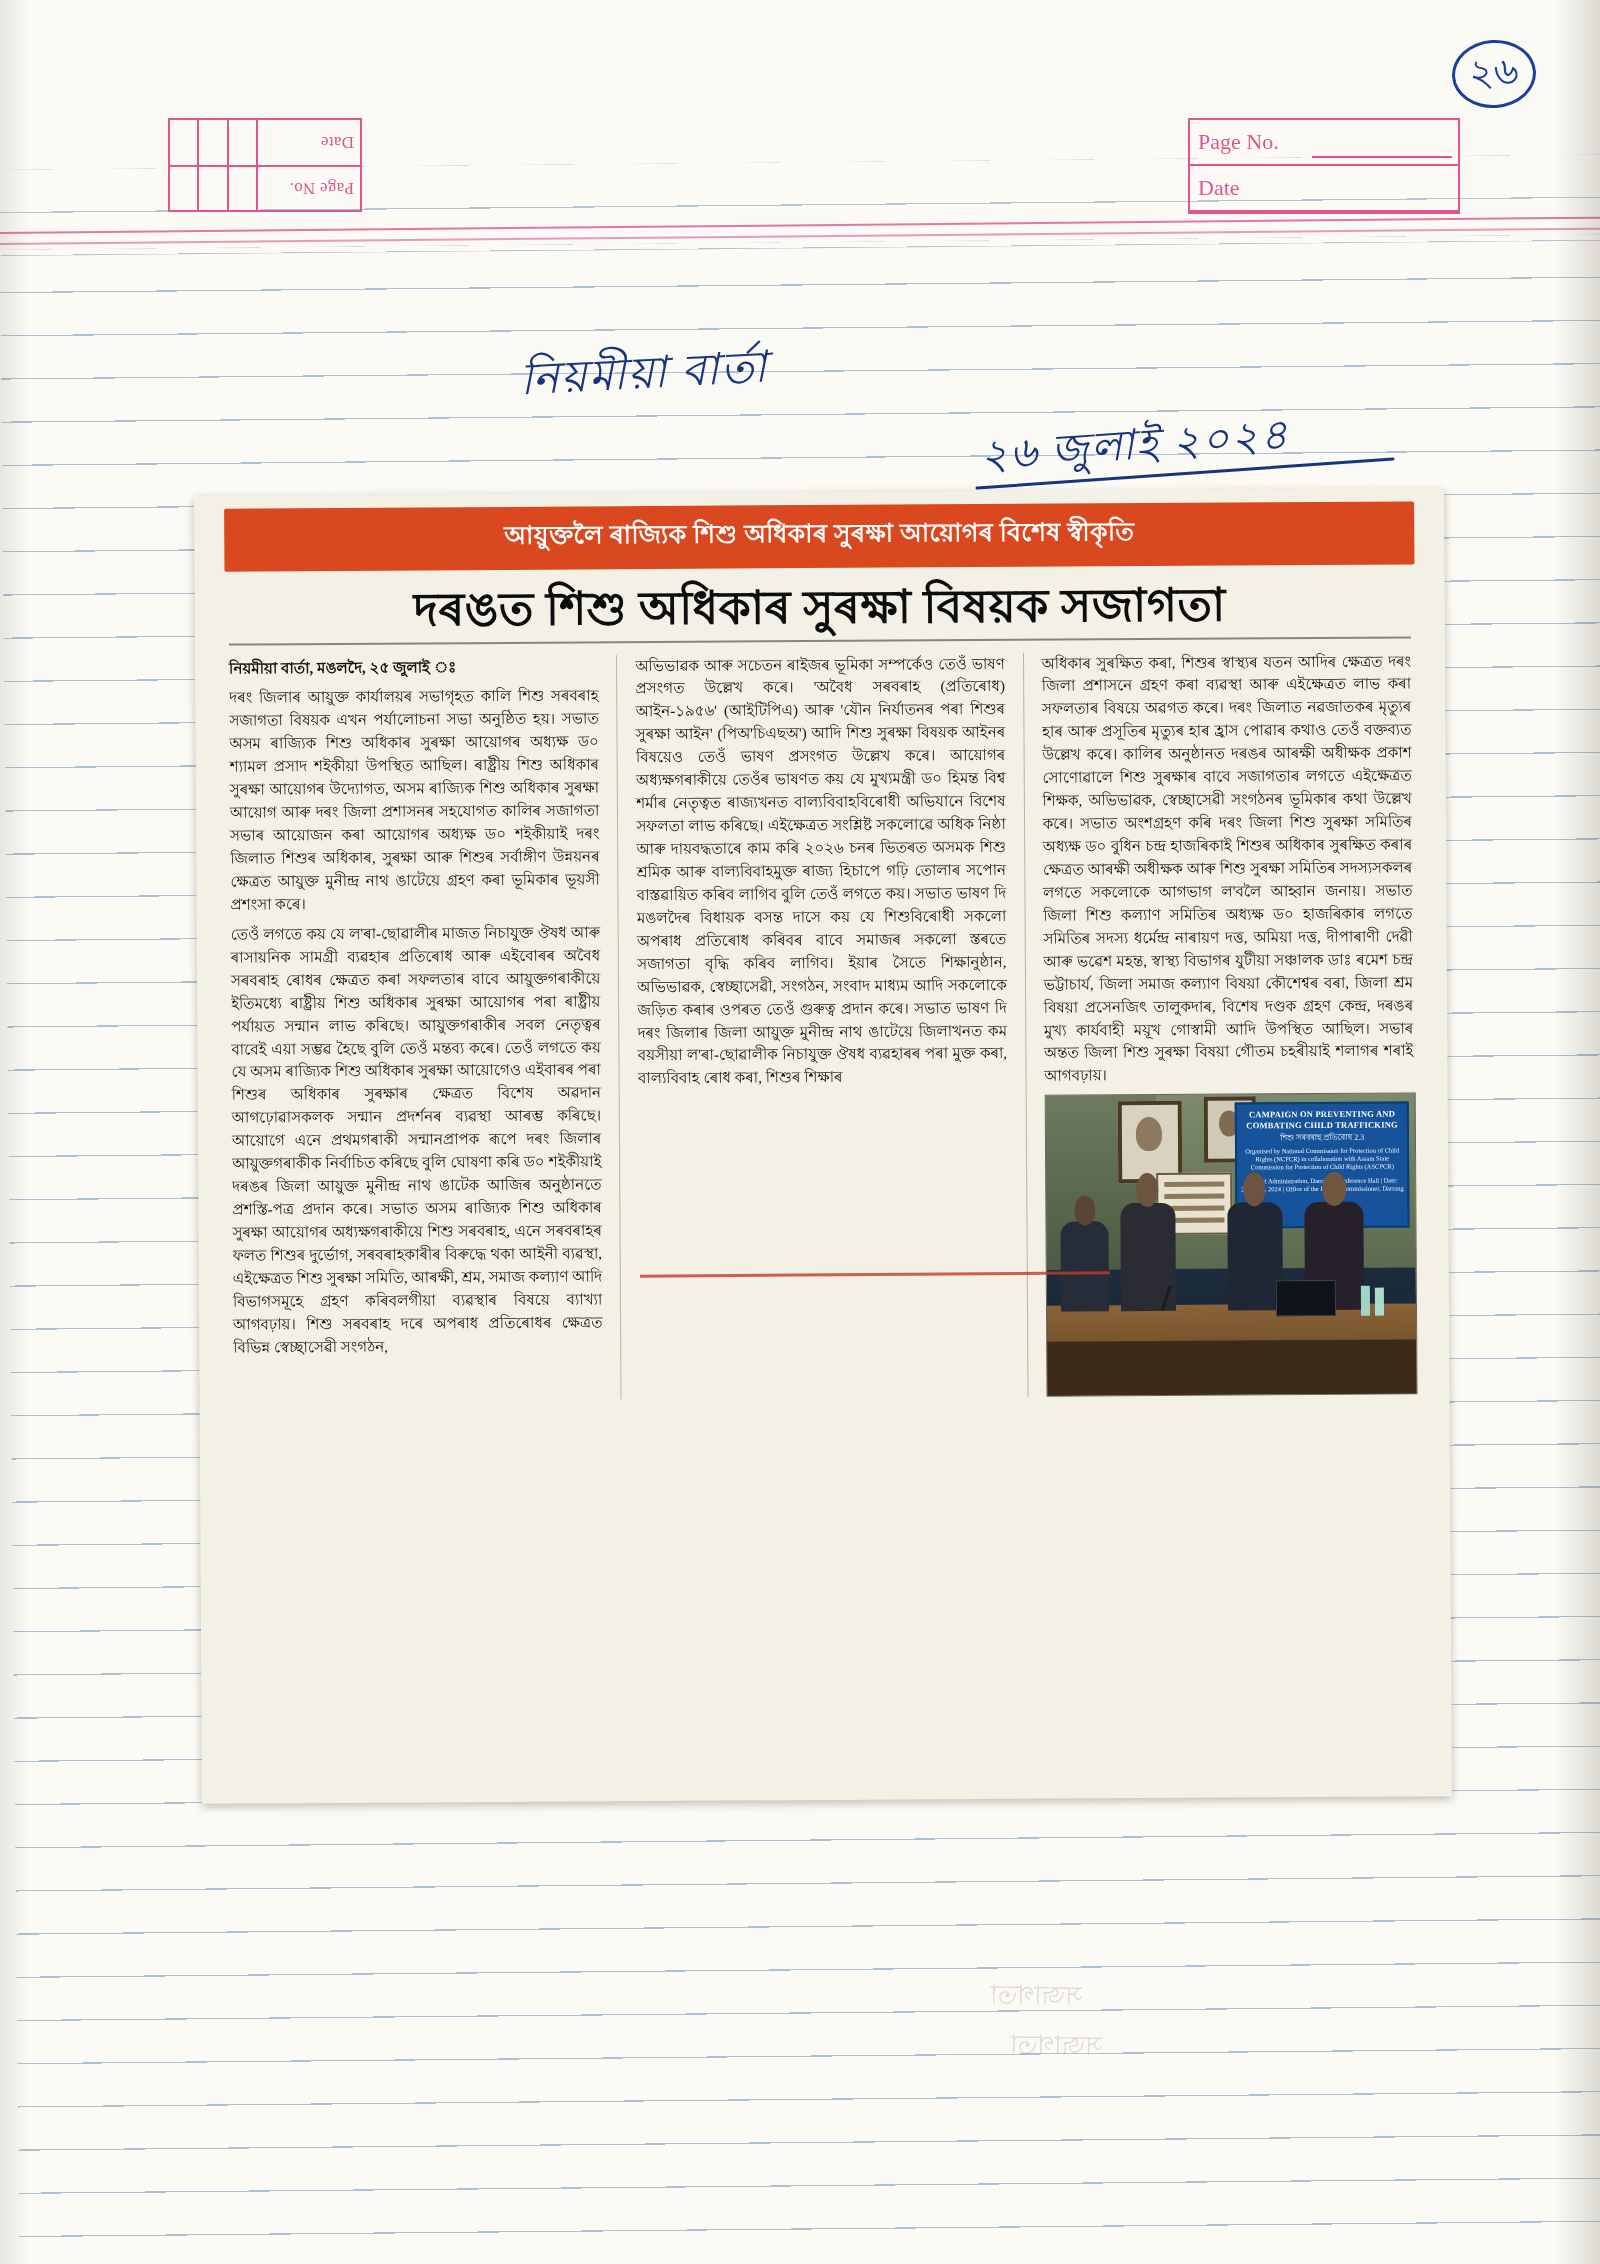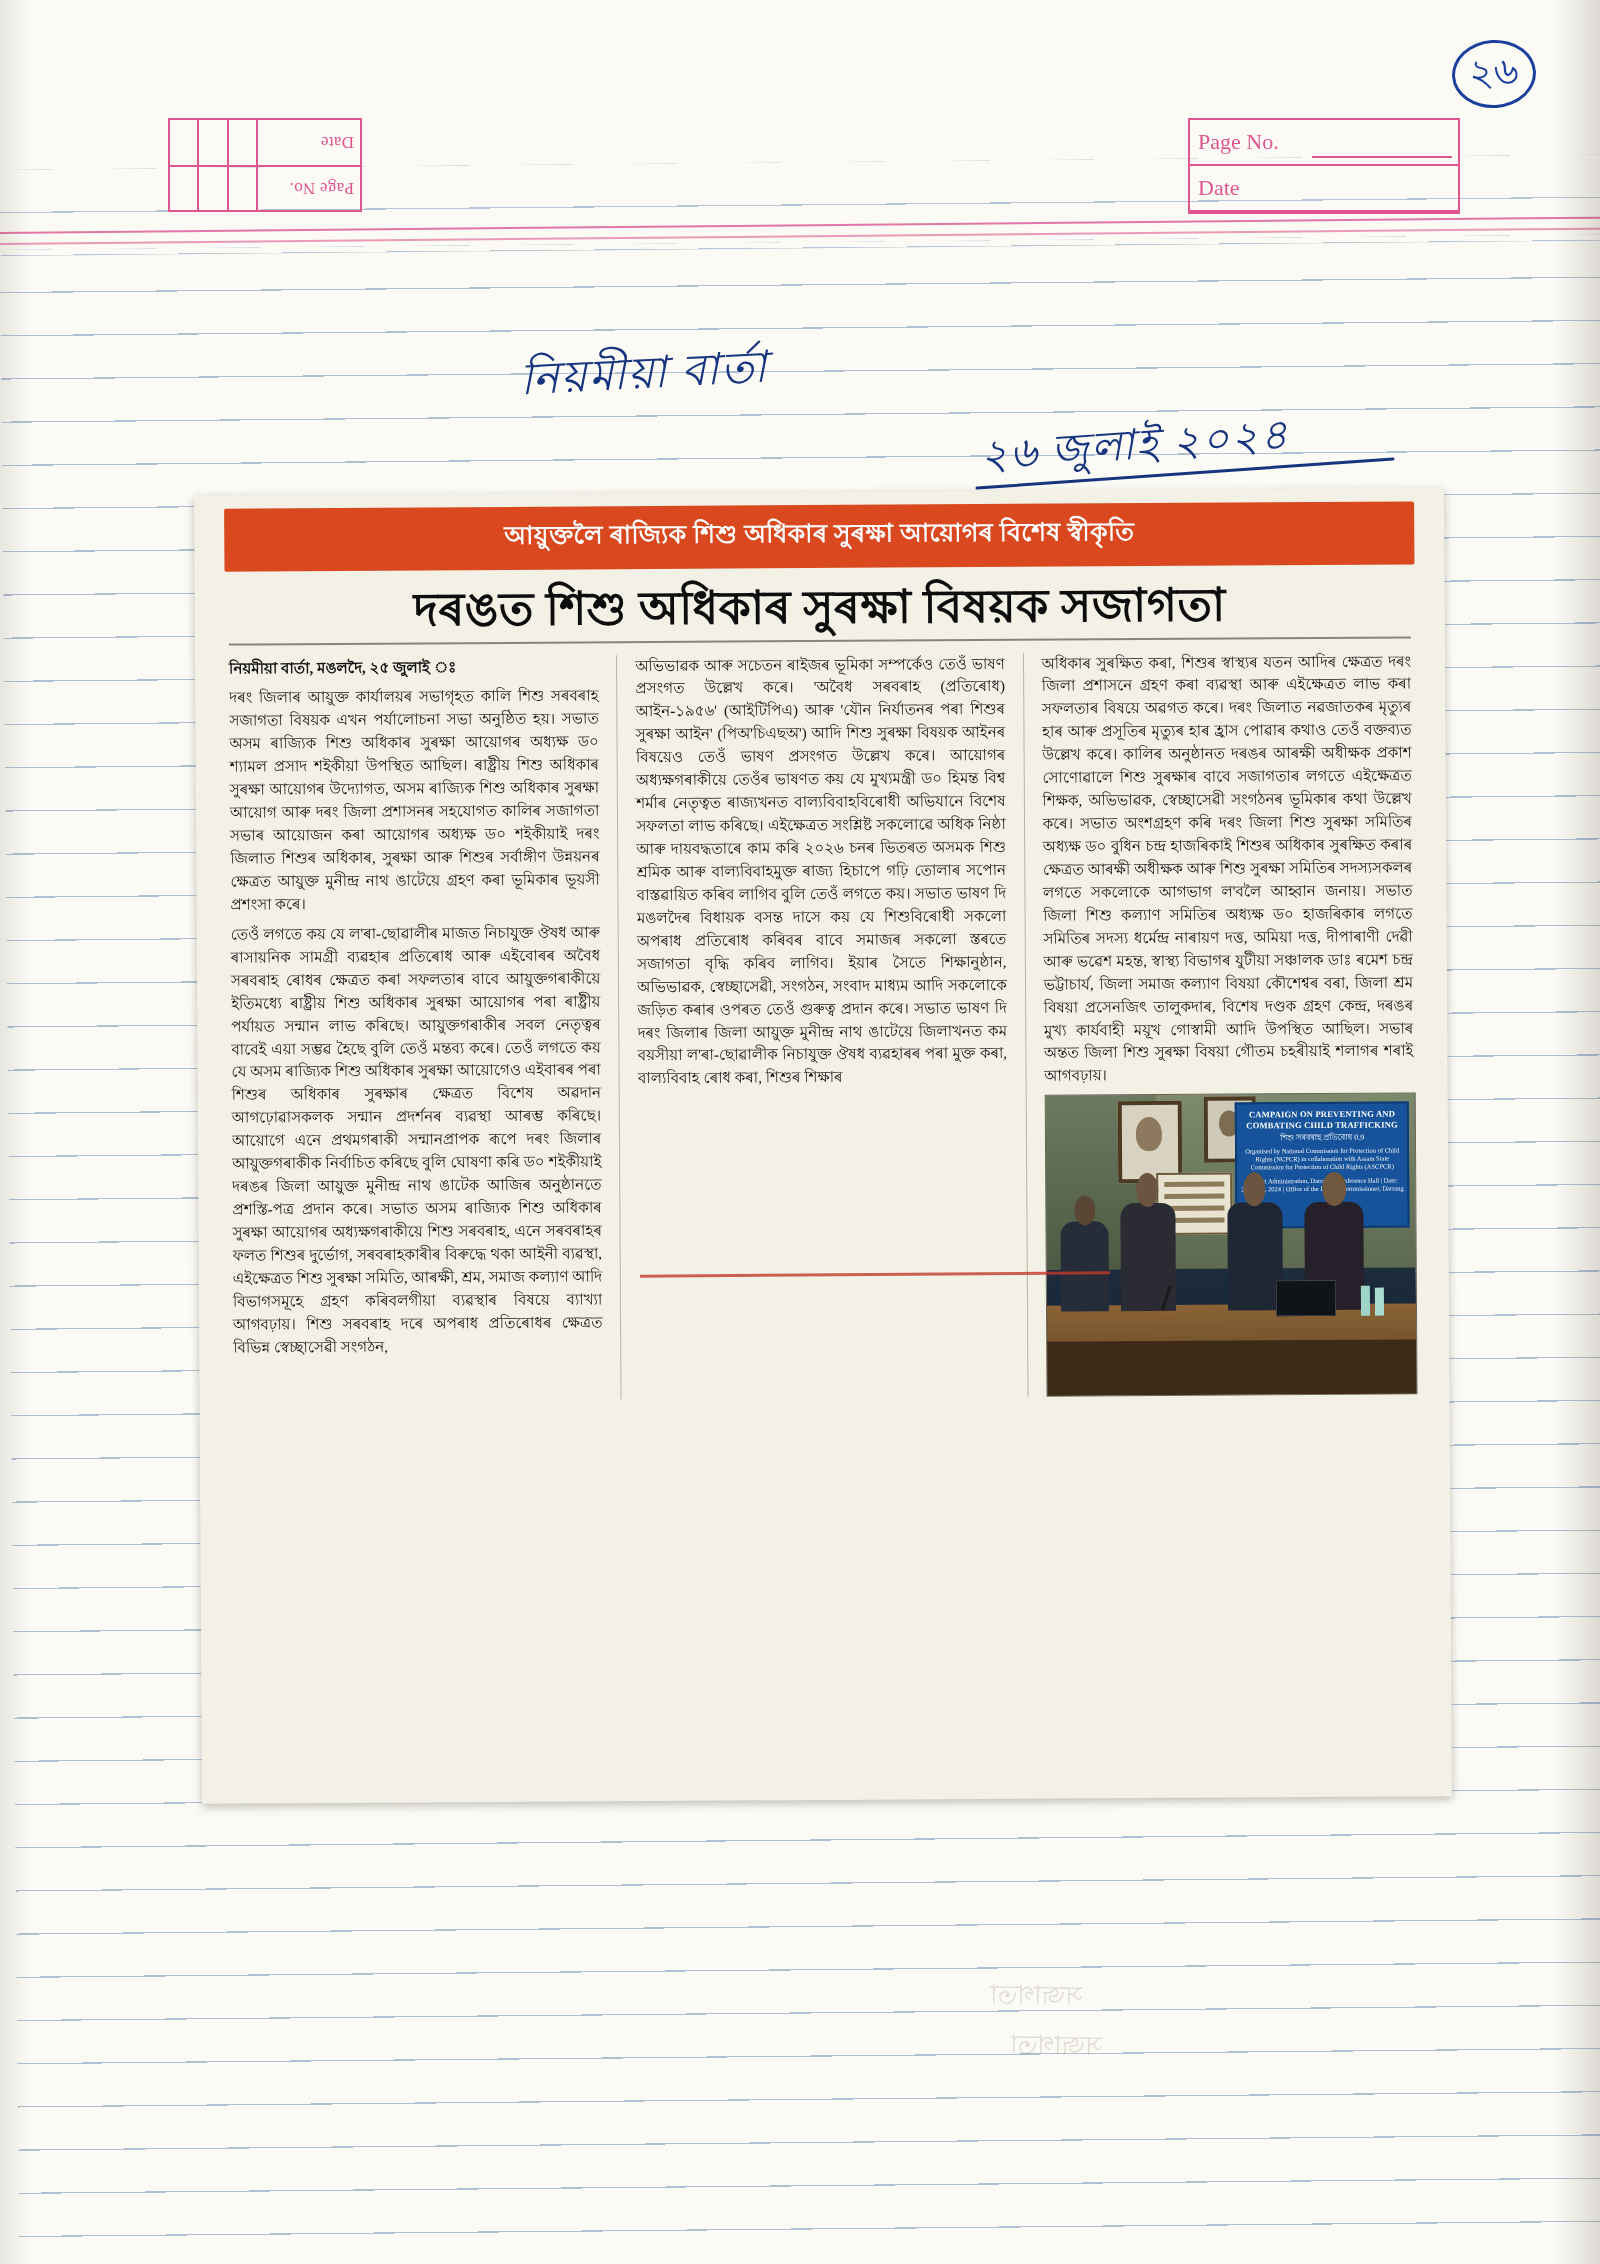--- a/index.html
+++ b/index.html
@@ -338,21 +338,21 @@
               </div>
             <div class="plaque">
                 <i></i>
                 <i></i>
                 <i></i>
                 <i></i>
               </div>
 
             <div class="banner">
               <div class="b1">CAMPAIGN ON PREVENTING AND COMBATING CHILD TRAFFICKING</div>
-              <div class="b2">শিশু সৰবৰাহ প্ৰতিৰোধ 0.9</div>
+              <div class="b2">শিশু সৰবৰাহ প্ৰতিৰোধ 2.3</div>
               <div class="b3">Organised by National Commission for Protection of Child Rights (NCPCR) in collaboration with Assam State Commission for Protection of Child Rights (ASCPCR)</div>
               <div class="b4">District Administration, Darrang | Conference Hall | Date: 24th July, 2024 | Office of the District Commissioner, Darrang</div>
             </div>
 
             <div class="table"></div>
             <div class="tablecloth"></div>
 
             <div class="person p1">
                 <div class="h"></div>
               </div>

